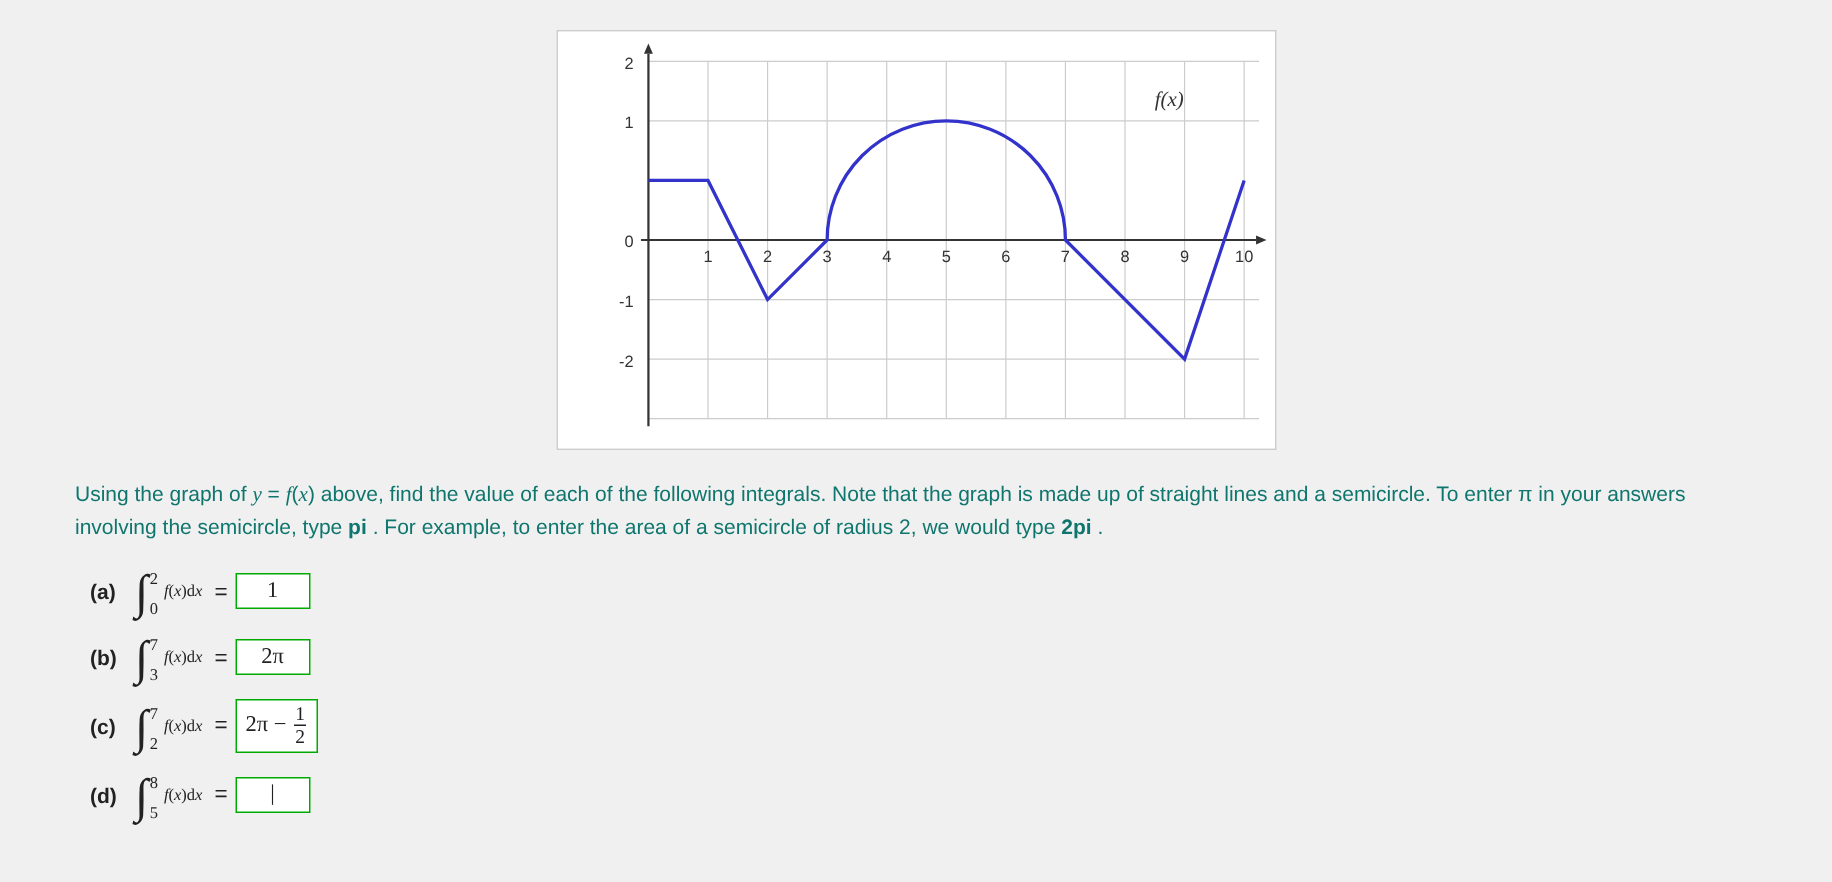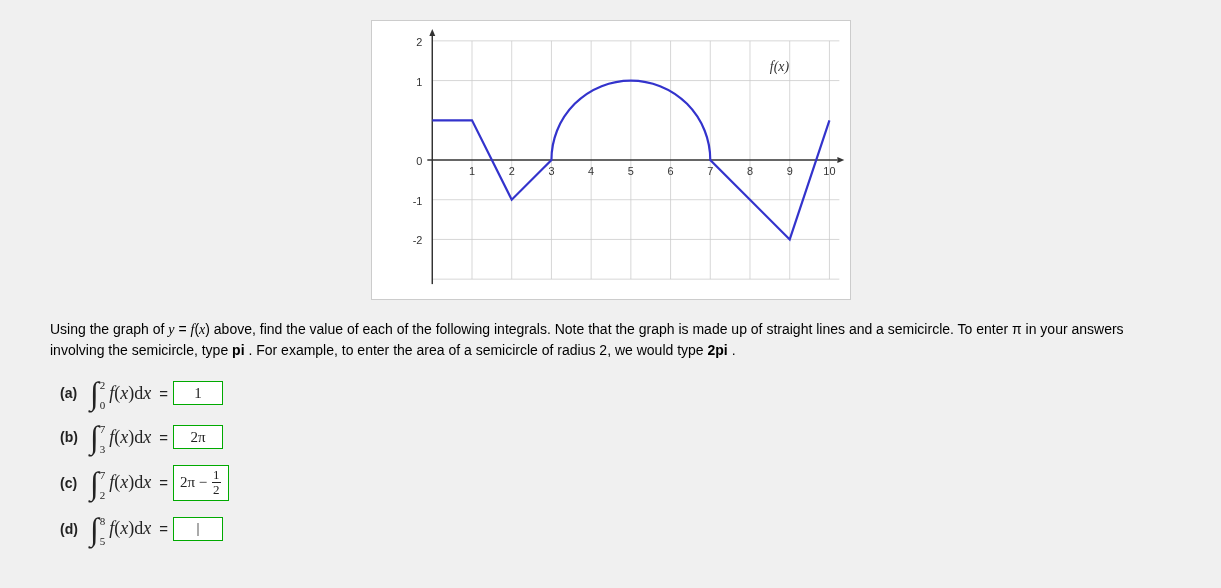--- a/index.html
+++ b/index.html
@@ -24,21 +24,21 @@
       display: flex;
       justify-content: center;
       margin-bottom: 14px;
     }
     svg.graph {
       background: white;
       border: 1px solid #ccc;
     }
     .description {
       font-size: 14px;
-      color: #000000;
+      color: #0f766e;
       margin-bottom: 16px;
       line-height: 1.5;
       font-family: Arial, sans-serif;
       margin-top: 19px;
     }
     .description .math-inline {
       font-style: italic;
       font-family: 'Times New Roman', Times, serif;
     }
     .integrals-section {
@@ -82,21 +82,21 @@
     .integral-wrapper {
       display: inline-flex;
       align-items: center;
     }
     .big-integral {
       font-size: 32px;
       line-height: 1;
     }
     .integrand {
       font-family: 'Times New Roman', Times, serif;
-      font-size: 18px;
+      font-size: 11px;
       margin: 0 3px;
     }
     .equals {
       margin: 0 5px;
       font-family: Arial, sans-serif;
     }
     .answer-box {
       border: 1px solid #00aa00;
       background: white;
       padding: 2px 6px;

